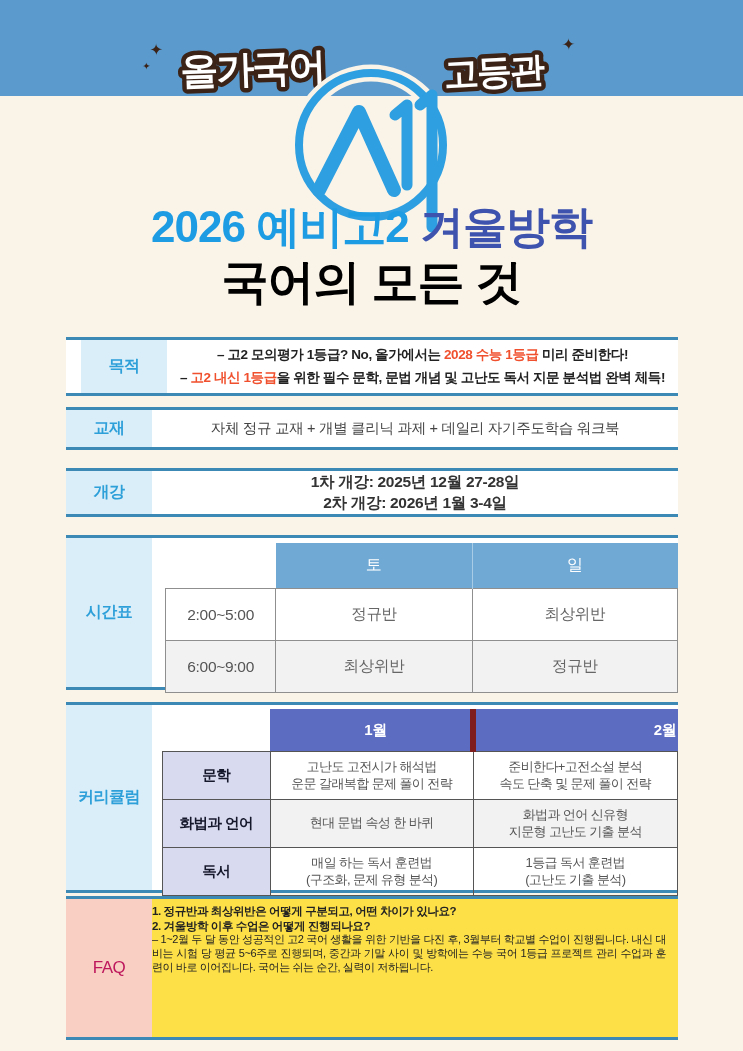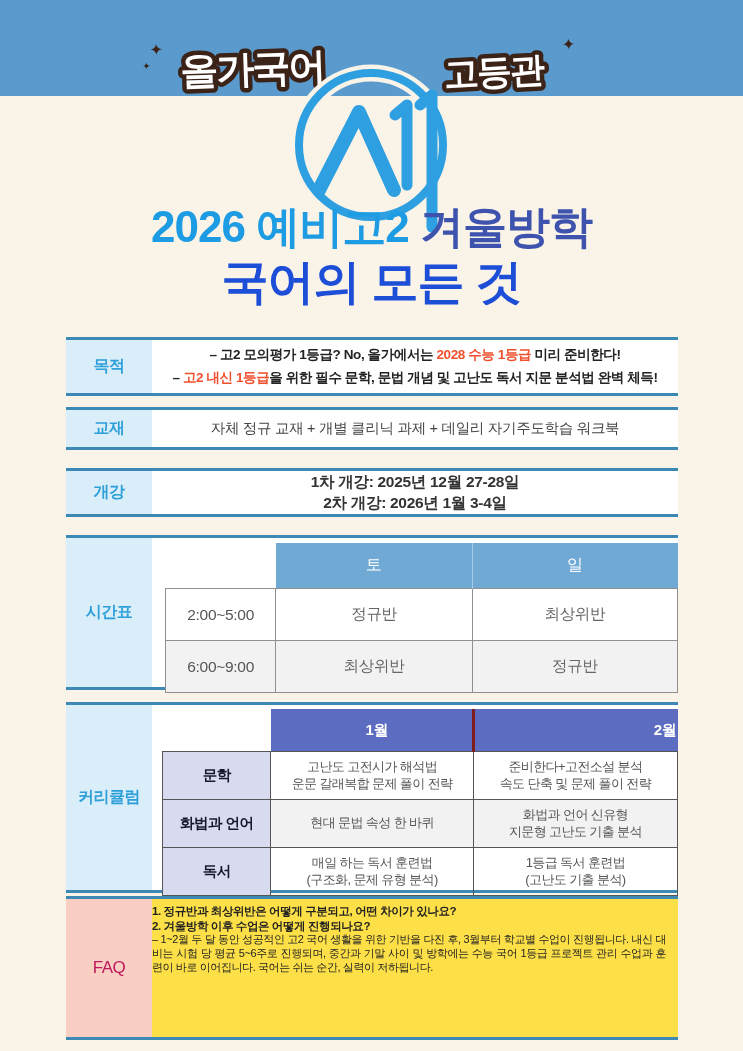--- a/index.html
+++ b/index.html
@@ -11,32 +11,32 @@
   .badge{position:absolute;}
   .badge-left{left:142px;top:30px;transform:rotate(-2deg);}
   .badge-right{left:415px;top:33px;transform:rotate(-3deg);}
 
   
   .logo{position:absolute;top:55px;left:271px;width:200px;height:185px;z-index:1;}
 
   
   .title{position:absolute;top:200px;left:0;width:743px;text-align:center;z-index:2;}
   .title .t1{font-size:44px;line-height:54px;font-weight:bold;letter-spacing:-1px;}
-  .title .t2{font-size:47px;line-height:56px;font-weight:bold;letter-spacing:-1px;color:#1d4ed8;}
+  .title .t2{font-size:47px;line-height:56px;font-weight:bold;letter-spacing:-1px;color:#000000;}
   .blue-part{color:#1E9CE3;}
   .indigo-part{color:#3D53AE;}
 
   
   .sections{position:absolute;top:337px;left:66px;width:612px;}
   .row{display:flex;box-sizing:border-box;border-top:3px solid #3C89B5;border-bottom:3px solid #3C89B5;background:#ffffff;}
   .label{width:86px;flex:0 0 86px;display:flex;align-items:center;justify-content:center;
          background:#D9EEF8;color:#2D9FD9;font-weight:bold;font-size:16px;letter-spacing:-0.5px;}
   .content{flex:1;min-width:0;}
 
-  .sec-purpose{height:59px;margin-bottom:11px;}
+  .sec-purpose{height:59px;margin-bottom:11px;padding-left:15px;}
   .purpose-body{height:100%;display:flex;flex-direction:column;justify-content:center;text-align:center;
                 font-size:13.5px;font-weight:bold;color:#222;line-height:1.65;letter-spacing:-0.4px;white-space:nowrap;}
   .accent{color:#F0502D;}
 
   .sec-textbook{height:43px;margin-bottom:18px;}
   .textbook-body{height:100%;display:flex;align-items:center;justify-content:center;
                  font-size:14.5px;color:#444;letter-spacing:-0.3px;white-space:nowrap;}
 
   .sec-opening{height:49px;margin-bottom:18px;}
   .opening-body{height:100%;display:flex;flex-direction:column;justify-content:center;text-align:center;
@@ -50,21 +50,21 @@
   .tt th.c-sat{width:197px;border-right:1px solid #A9CCE6;}
   .tt th.c-sun{width:206px;}
   .tt tbody td{border:1px solid #8f8f8f;height:49px;font-size:15.5px;color:#666;letter-spacing:-0.3px;}
   .tt .r2 td{background:#F2F2F2;}
   .tt td.time{color:#555;}
 
   .sec-curriculum{height:191px;margin-bottom:3px;}
   table.cu{border-collapse:collapse;margin:4px 0 0 10px;table-layout:fixed;}
   .cu .ghost{background:transparent;border:none;width:110px;}
   .cu th{background:#5C6CC0;color:#fff;font-size:15px;font-weight:bold;height:40px;border:none;letter-spacing:-0.3px;}
-  .cu th.m1{width:195px;border-right:3px solid #7f1d1d;padding-left:12px;}
+  .cu th.m1{width:195px;border-right:6px solid #7f1d1d;padding-left:12px;}
   .cu th.m2{width:208px;text-align:right;}
   .cu tbody td{border:1px solid #555;height:45px;text-align:center;font-size:13px;color:#555;line-height:1.3;letter-spacing:-0.6px;}
   .cu td.subj{background:#D8DAF0;color:#15172b;font-weight:bold;font-size:14.5px;letter-spacing:-0.5px;}
   .cu tr.alt td{background:#F2F2F2;}
   .cu tr.alt td.subj{background:#D8DAF0;}
 
   .sec-faq{height:144px;}
   .sec-faq .label{background:#F8CFC2;color:#be185d;font-weight:normal;font-size:17px;}
   .faq-body{background:#fde047;height:100%;box-sizing:border-box;padding:5px 12px 0 0;overflow:hidden;
             font-size:11px;color:#222;line-height:1.27;letter-spacing:-0.4px;text-align:justify;}

